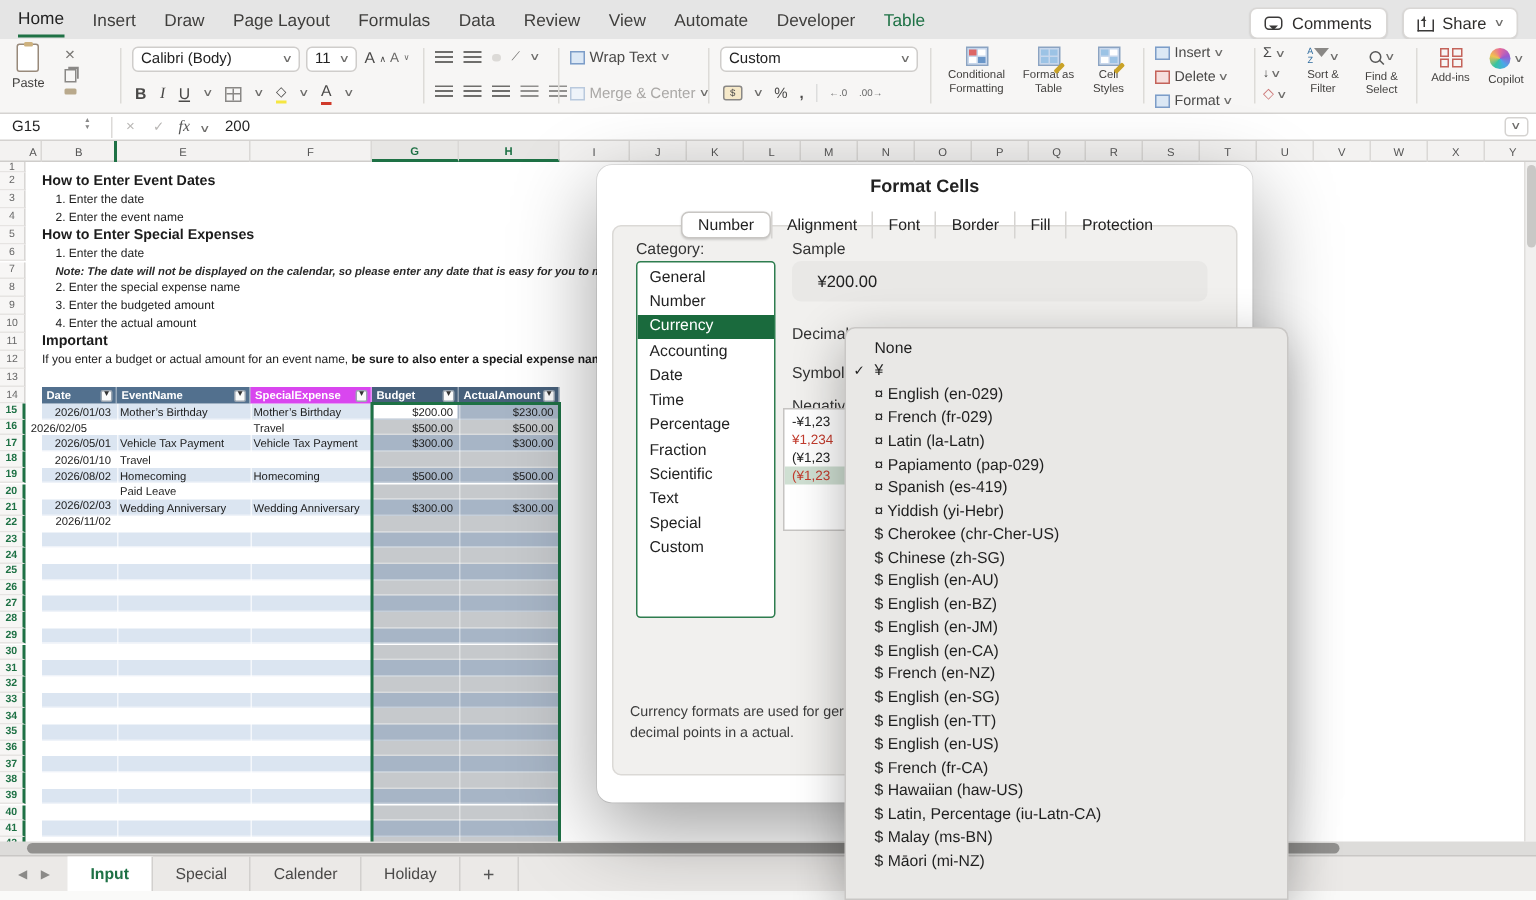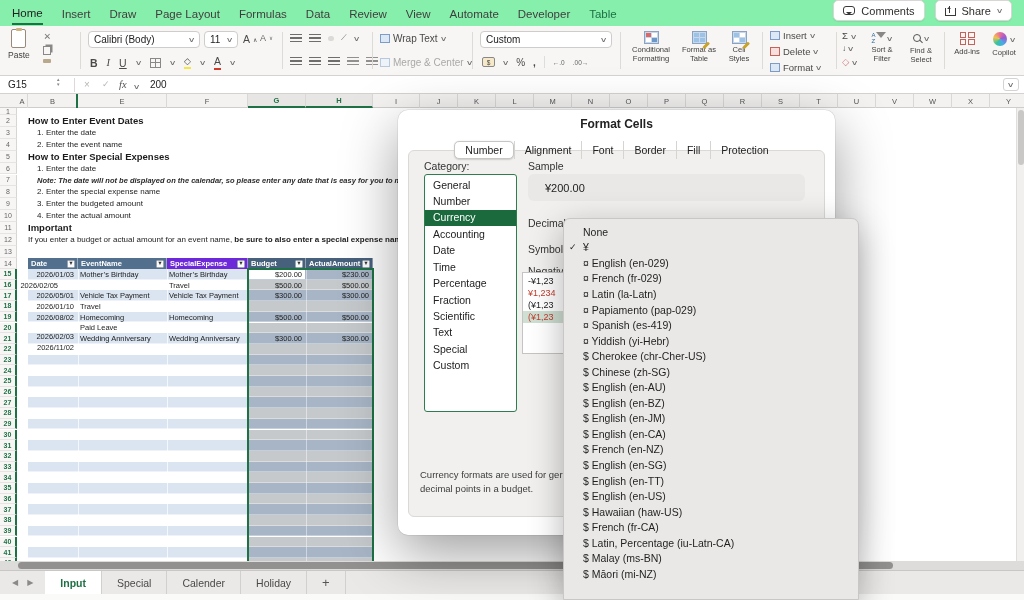--- a/index.html
+++ b/index.html
@@ -1,21 +1,21 @@
 <!DOCTYPE html>
 <html><head>
 <meta charset="utf-8">
 <style>
   *{box-sizing:border-box;margin:0;padding:0}
   html,body{width:1024px;height:600px;overflow:hidden}
   body{font-family:"Liberation Sans",sans-serif;background:#fff;-webkit-font-smoothing:antialiased}
   #app{position:relative;width:1024px;height:600px;background:#fff;overflow:hidden}
   .abs{position:absolute}
   
-  #menubar{position:absolute;top:0;left:0;width:1024px;height:26px;background:#86efac;display:flex;align-items:flex-start}
+  #menubar{position:absolute;top:0;left:0;width:1024px;height:26px;background:#e5e5e5;display:flex;align-items:flex-end}
   #menu-tabs{display:flex;gap:19px;padding-left:12px;align-items:center;height:100%}
   .mtab{font-size:11.5px;color:#3f3e3c;padding:5px 0 4px;cursor:default;white-space:nowrap}
   .mtab.active{border-bottom:2.5px solid #1e7145;color:#222}
   .mtab.ctx{color:#1e7145}
   #menu-right{margin-left:auto;display:flex;gap:10px;padding-right:12px;align-items:center}
   .pill{background:#fff;border:1px solid #d9d7d5;border-radius:5px;height:21px;display:flex;align-items:center;gap:6px;padding:0 9px;font-size:11px;color:#2f2e2c;box-shadow:0 .5px 1px rgba(0,0,0,.08)}
   .bubble{width:12px;height:9px;border:1.2px solid #3a3938;border-radius:3px;position:relative}
   .bubble::after{content:"";position:absolute;left:2px;bottom:-3.5px;border:3px solid transparent;border-top-color:#3a3938}
   .share-ic{width:11px;height:10px;position:relative}
   .share-ic::before{content:"";position:absolute;left:0;right:0;bottom:0;height:7px;border:1.2px solid #3a3938;border-top:none}
@@ -439,21 +439,21 @@
       <div class="abs" style="left:248px;top:439.2px;width:125px;height:10.7px;background:#A7B5C6;border-bottom:1px solid rgba(255,255,255,.35)"></div>
       <div class="abs" style="left:28px;top:449.9px;width:220px;height:10.7px;background:#fff;border-bottom:1px solid rgba(255,255,255,.55)"></div>
       <div class="abs" style="left:248px;top:449.9px;width:125px;height:10.7px;background:#C6C9CC;border-bottom:1px solid rgba(255,255,255,.35)"></div>
       <div class="abs" style="left:78px;top:150px;width:1px;height:311px;background:rgba(255,255,255,.7)"></div>
       <div class="abs" style="left:167px;top:150px;width:1px;height:311px;background:rgba(255,255,255,.7)"></div>
       <div class="abs" style="left:306px;top:161px;width:1px;height:300px;background:rgba(255,255,255,.45)"></div>
       <div class="thead" style="left:28px;top:150px;width:50px;height:11px;background:#52708E;border-right:1px solid rgba(255,255,255,.4)">Date</div>
       <div class="filterbox" style="left:67px;top:151.5px">▼</div>
       <div class="thead" style="left:78px;top:150px;width:89px;height:11px;background:#52708E;border-right:1px solid rgba(255,255,255,.4)">EventName</div>
       <div class="filterbox" style="left:156px;top:151.5px">▼</div>
-      <div class="thead" style="left:167px;top:150px;width:81px;height:11px;background:#6d28d9;border-right:1px solid rgba(255,255,255,.4)">SpecialExpense</div>
+      <div class="thead" style="left:167px;top:150px;width:81px;height:11px;background:#d946ef;border-right:1px solid rgba(255,255,255,.4)">SpecialExpense</div>
       <div class="filterbox" style="left:237px;top:151.5px">▼</div>
       <div class="thead" style="left:248px;top:150px;width:58px;height:11px;background:#47607B;border-right:1px solid rgba(255,255,255,.4)">Budget</div>
       <div class="filterbox" style="left:295px;top:151.5px">▼</div>
       <div class="thead" style="left:306px;top:150px;width:67px;height:11px;background:#47607B;border-right:1px solid rgba(255,255,255,.4)">ActualAmount</div>
       <div class="filterbox" style="left:362px;top:151.5px">▼</div>
       <div class="abs" style="left:249px;top:161.5px;width:56px;height:9.5px;background:#fff"></div>
       <div class="cellt" style="left:28px;top:161px;width:50px;height:10.7px;justify-content:flex-end;padding-right:4px">2026/01/03</div>
       <div class="cellt" style="left:78px;top:161px;width:89px;height:10.7px;justify-content:flex-start;padding-left:2px">Mother’s Birthday</div>
       <div class="cellt" style="left:167px;top:161px;width:81px;height:10.7px;justify-content:flex-start;padding-left:2px">Mother’s Birthday</div>
       <div class="cellt" style="left:248px;top:161px;width:58px;height:10.7px;justify-content:flex-end;padding-right:4px">$200.00</div>
@@ -550,21 +550,21 @@
     <div class="dlabel" style="left:130px;top:133px">Symbol:</div>
     <div class="dlabel" style="left:130px;top:155px">Negative</div>
     <div id="neglist">
         <div class="negitem">-¥1,23</div>
         <div class="negitem red">¥1,234</div>
         <div class="negitem">(¥1,23</div>
         <div class="negitem red sel">(¥1,23</div>
       </div>
     <div id="helptext">
       <div>Currency formats are used for ger</div>
-      <div>decimal points in a budget.</div>
+      <div>decimal points in a actual.</div>
     </div>
   </div>
 
   <div id="symmenu">
       <div class="mitem">
         <span>None</span>
       </div>
       <div class="mitem">
         <span class="check">✓</span>
         <span>¥</span>
@@ -611,26 +611,26 @@
       <div class="mitem">
         <span>$ English (en-SG)</span>
       </div>
       <div class="mitem">
         <span>$ English (en-TT)</span>
       </div>
       <div class="mitem">
         <span>$ English (en-US)</span>
       </div>
       <div class="mitem">
+        <span>$ French (fr-CA)</span>
+      </div>
+      <div class="mitem">
         <span>$ Hawaiian (haw-US)</span>
       </div>
       <div class="mitem">
-        <span>$ French (fr-CA)</span>
-      </div>
-      <div class="mitem">
         <span>$ Latin, Percentage (iu-Latn-CA)</span>
       </div>
       <div class="mitem">
         <span>$ Malay (ms-BN)</span>
       </div>
       <div class="mitem">
         <span>$ Māori (mi-NZ)</span>
       </div>
     </div>
 

